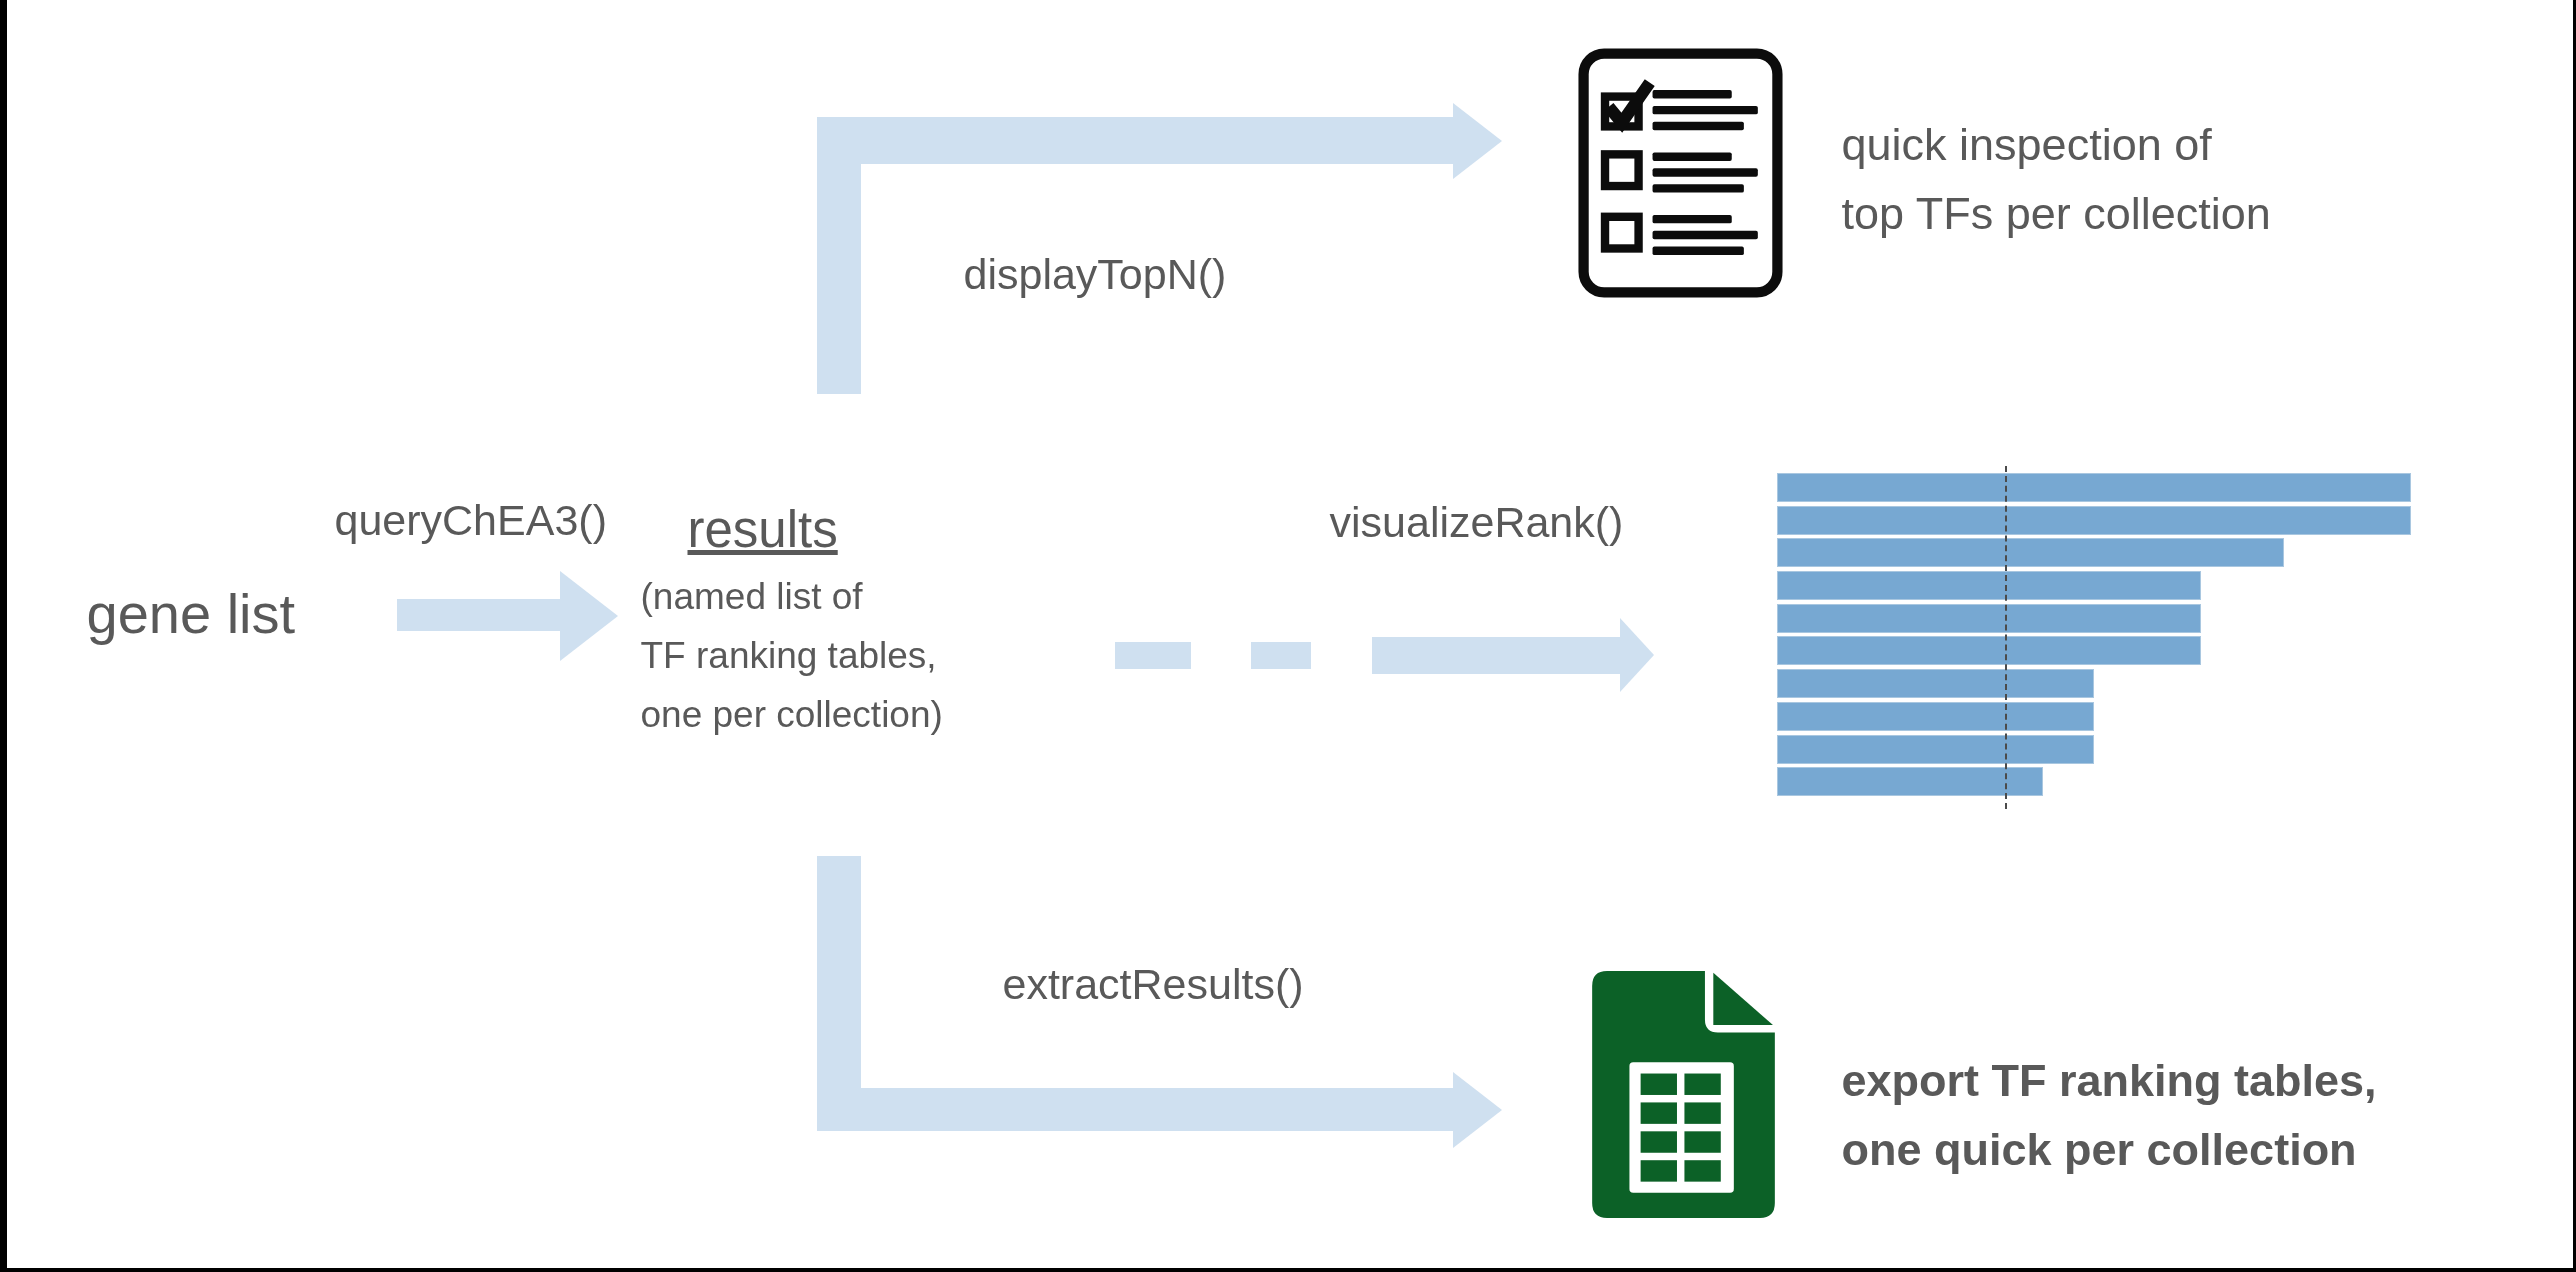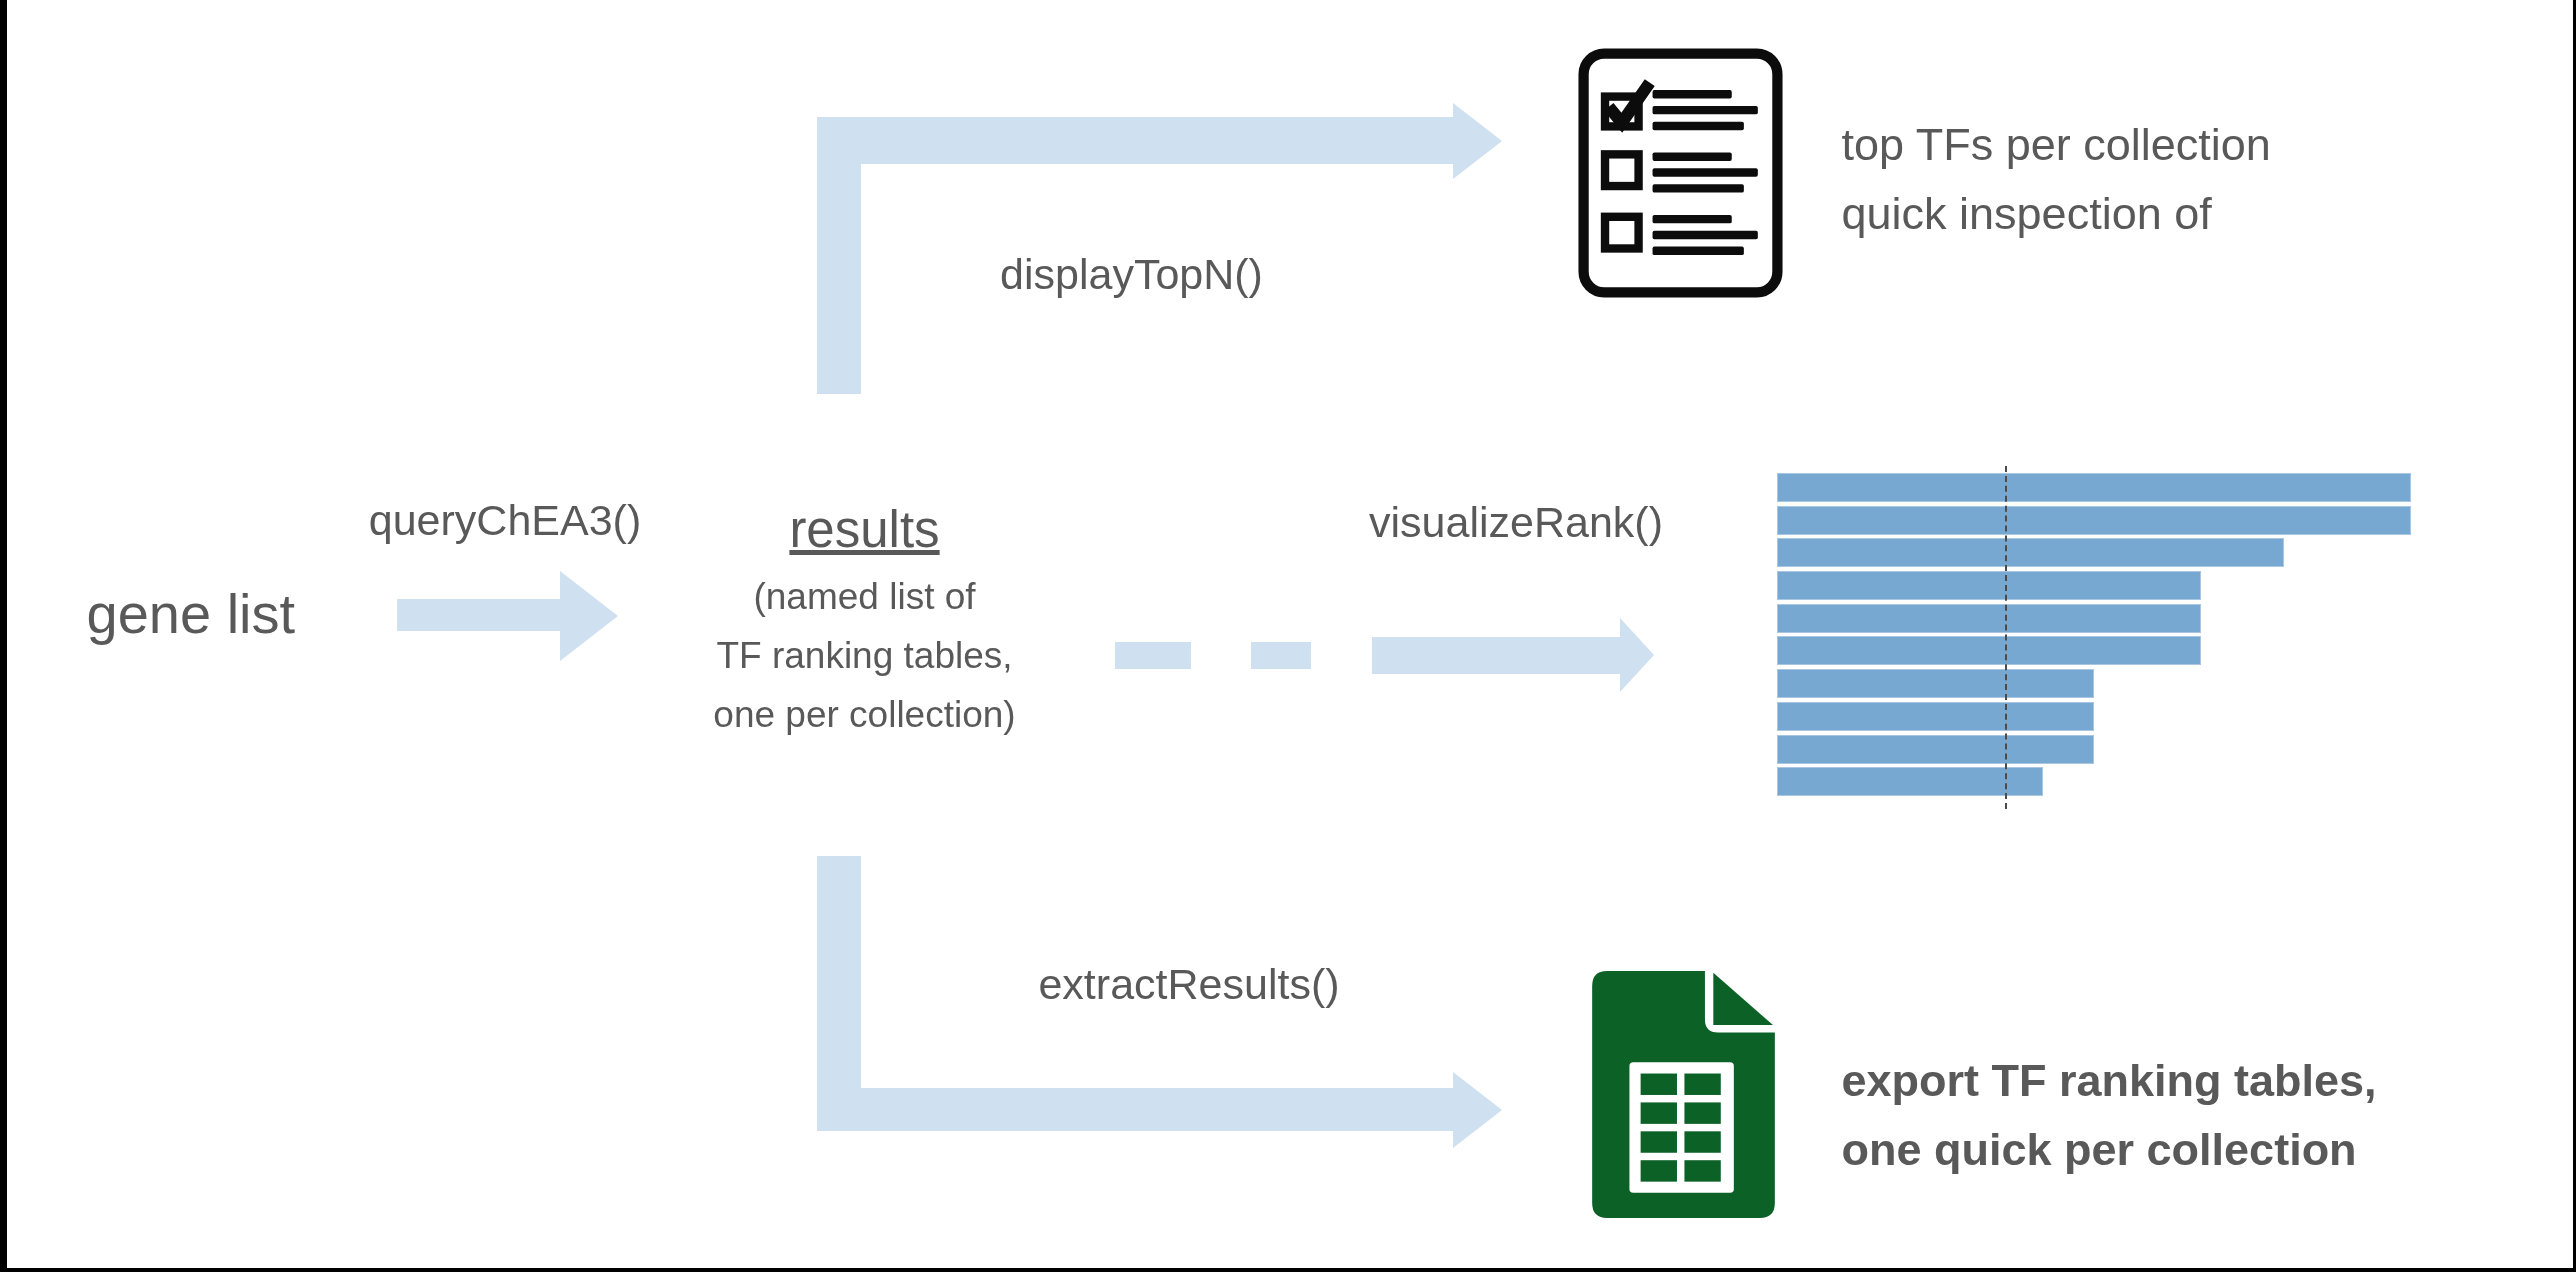--- a/index.html
+++ b/index.html
@@ -1,21 +1,21 @@
 <!DOCTYPE html>
 <html style="--arrow: #cfe0f0; --bar: #77a8d2; --text: #595959; --ink: #0c0c0c; --green: #0c6127; --ref: #4b4b4b;font-size:15px"><head>
 <meta charset="utf-8">
 <style>
   html,body{margin:0;padding:0;background:#000;}
   .page{position:relative;width:2576px;height:1273px;background:#000;overflow:hidden;
         font-family:"Liberation Sans", sans-serif;}
   .canvas{position:absolute;left:6.5px;top:0;right:2.8px;bottom:4.7px;background:#fff;}
   .abs{position:absolute;}
   .lbl{color:var(--text,#595959);white-space:nowrap;}
-  .center{text-align:center;}
+  .center{}
   .fn{font-size:43px;line-height:48px;}
   .caption{font-size:45px;line-height:69px;}
 
   
   .arrow-part{background:var(--arrow,#cfe0f0);}
   .head-right{width:0;height:0;background:transparent;}
 
   
   .barchart{left:1770px;top:473px;width:634px;height:328px;}
   .bar{height:29px;margin-bottom:3.7px;background:var(--bar,#77a8d2);
@@ -94,22 +94,22 @@
       <rect x="80" y="129" width="113" height="9" rx="2" class="ink-fill"></rect>
       <rect x="80" y="146" width="98" height="9" rx="2" class="ink-fill"></rect>
 
       <rect x="29" y="181" width="36" height="34" class="check-ink" stroke-width="9"></rect>
       <rect x="80" y="179" width="85" height="9" rx="2" class="ink-fill"></rect>
       <rect x="80" y="196" width="113" height="9" rx="2" class="ink-fill"></rect>
       <rect x="80" y="213" width="98" height="9" rx="2" class="ink-fill"></rect>
     </svg>
 
     <div id="inspection" class="abs lbl caption">
+      <div>quick inspection of</div>
       <div>top TFs per collection</div>
-      <div>quick inspection of</div>
     </div>
 
     <div id="fn-visualize" class="abs lbl fn center">visualizeRank()</div>
     <div id="dash1" class="abs arrow-part"></div>
     <div id="dash2" class="abs arrow-part"></div>
     <div id="da-body" class="abs arrow-part"></div>
     <div id="da-head" class="abs head-right"></div>
 
     <div class="abs barchart">
       <div class="refline" style="left: 36%;"></div>

